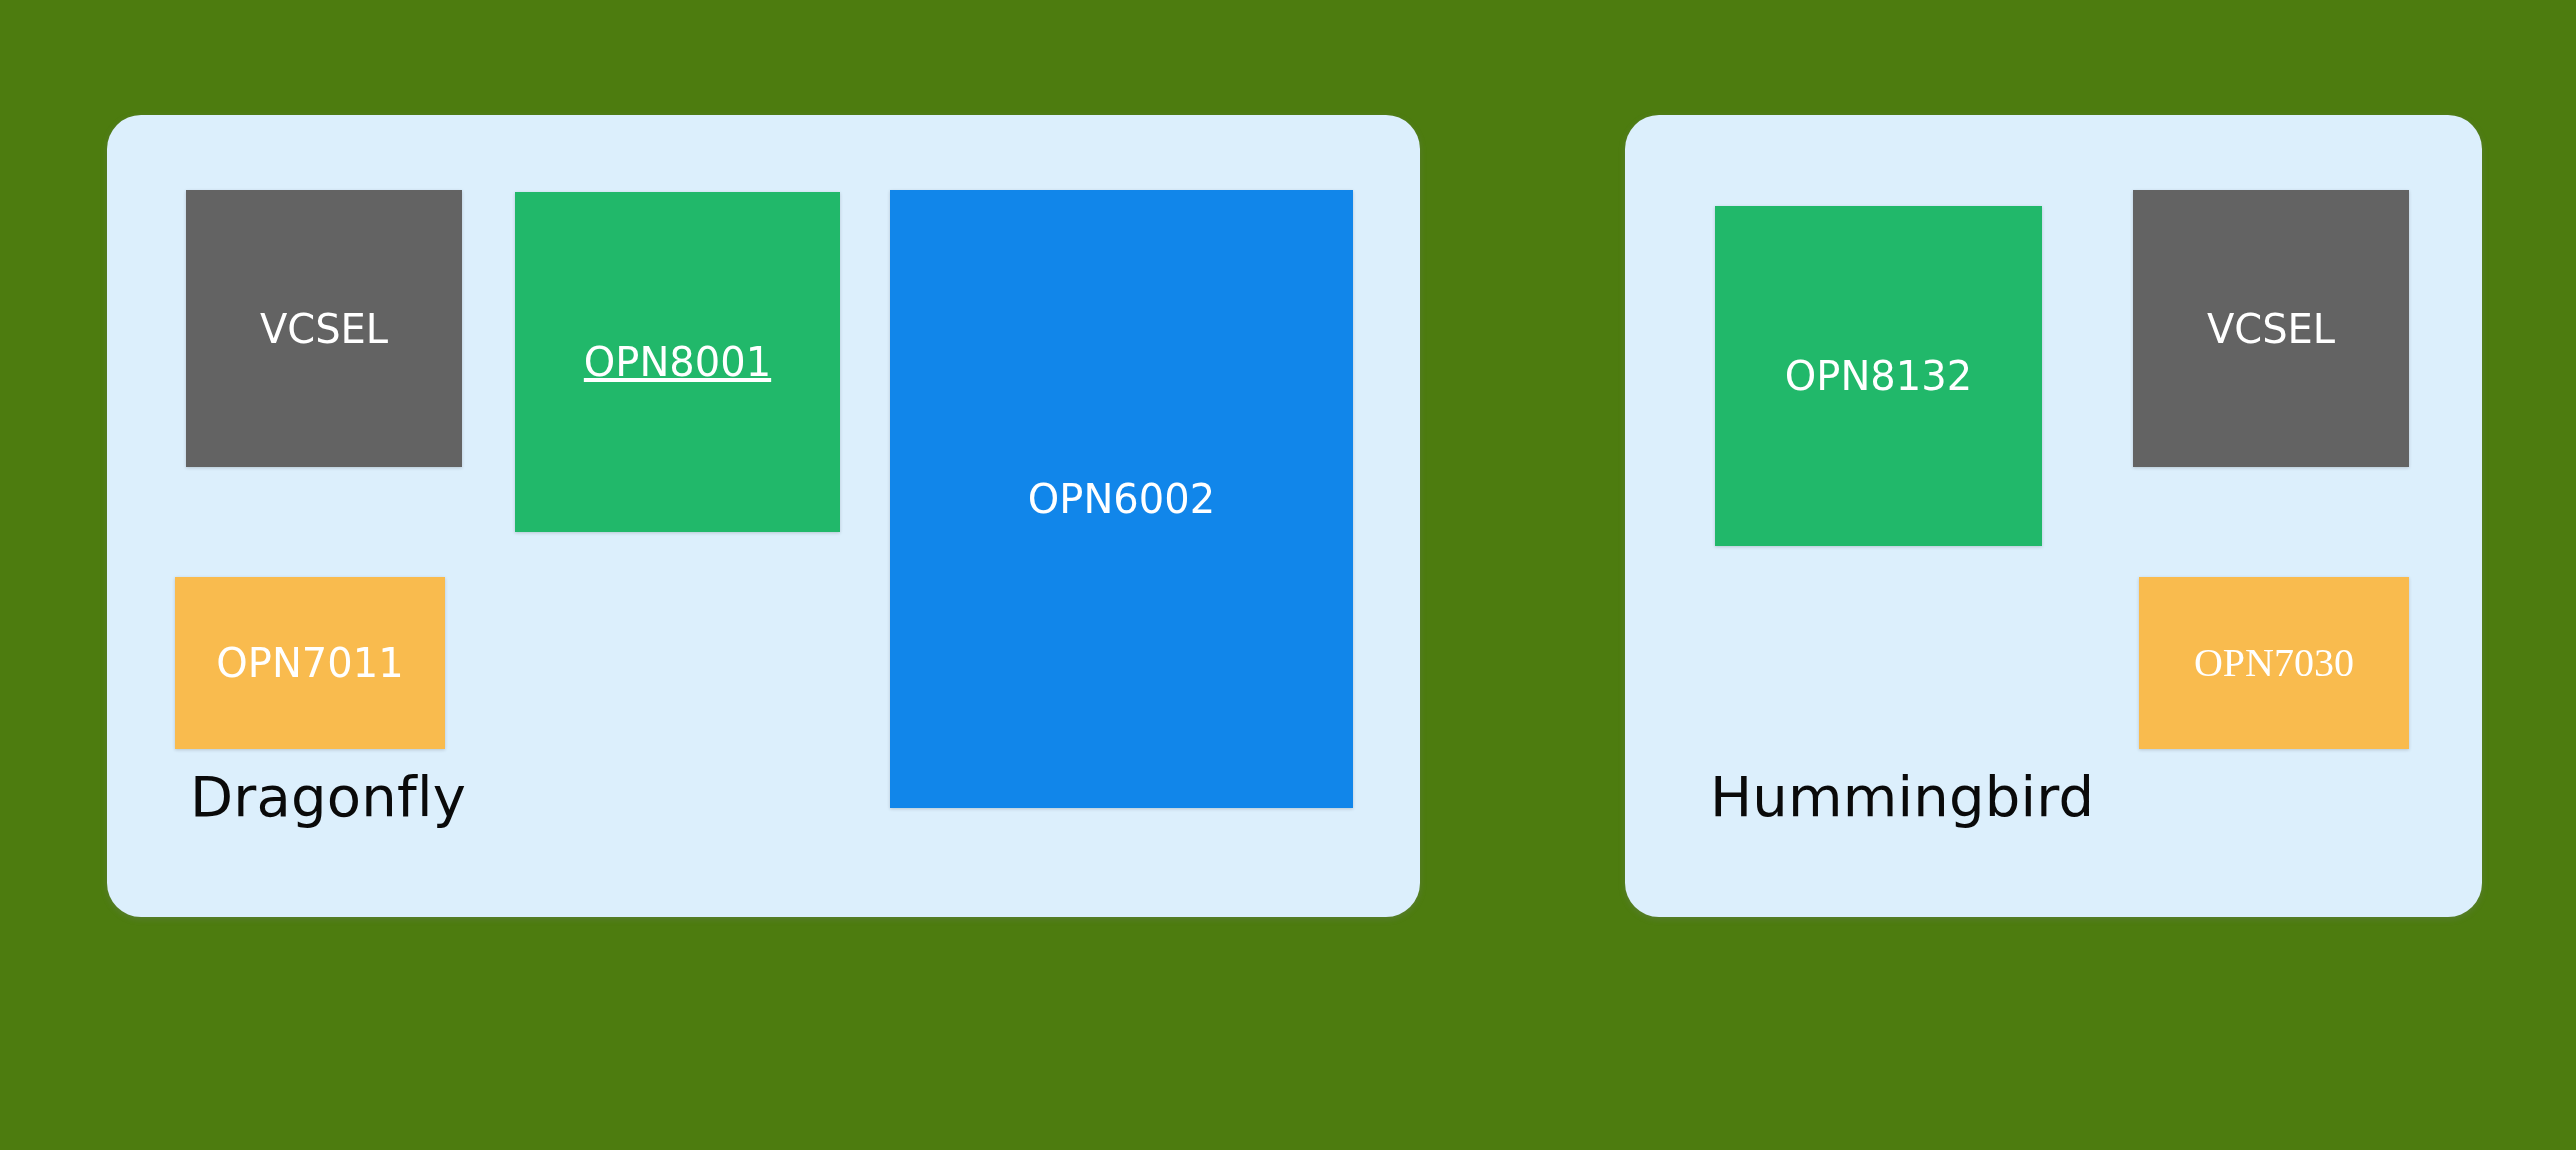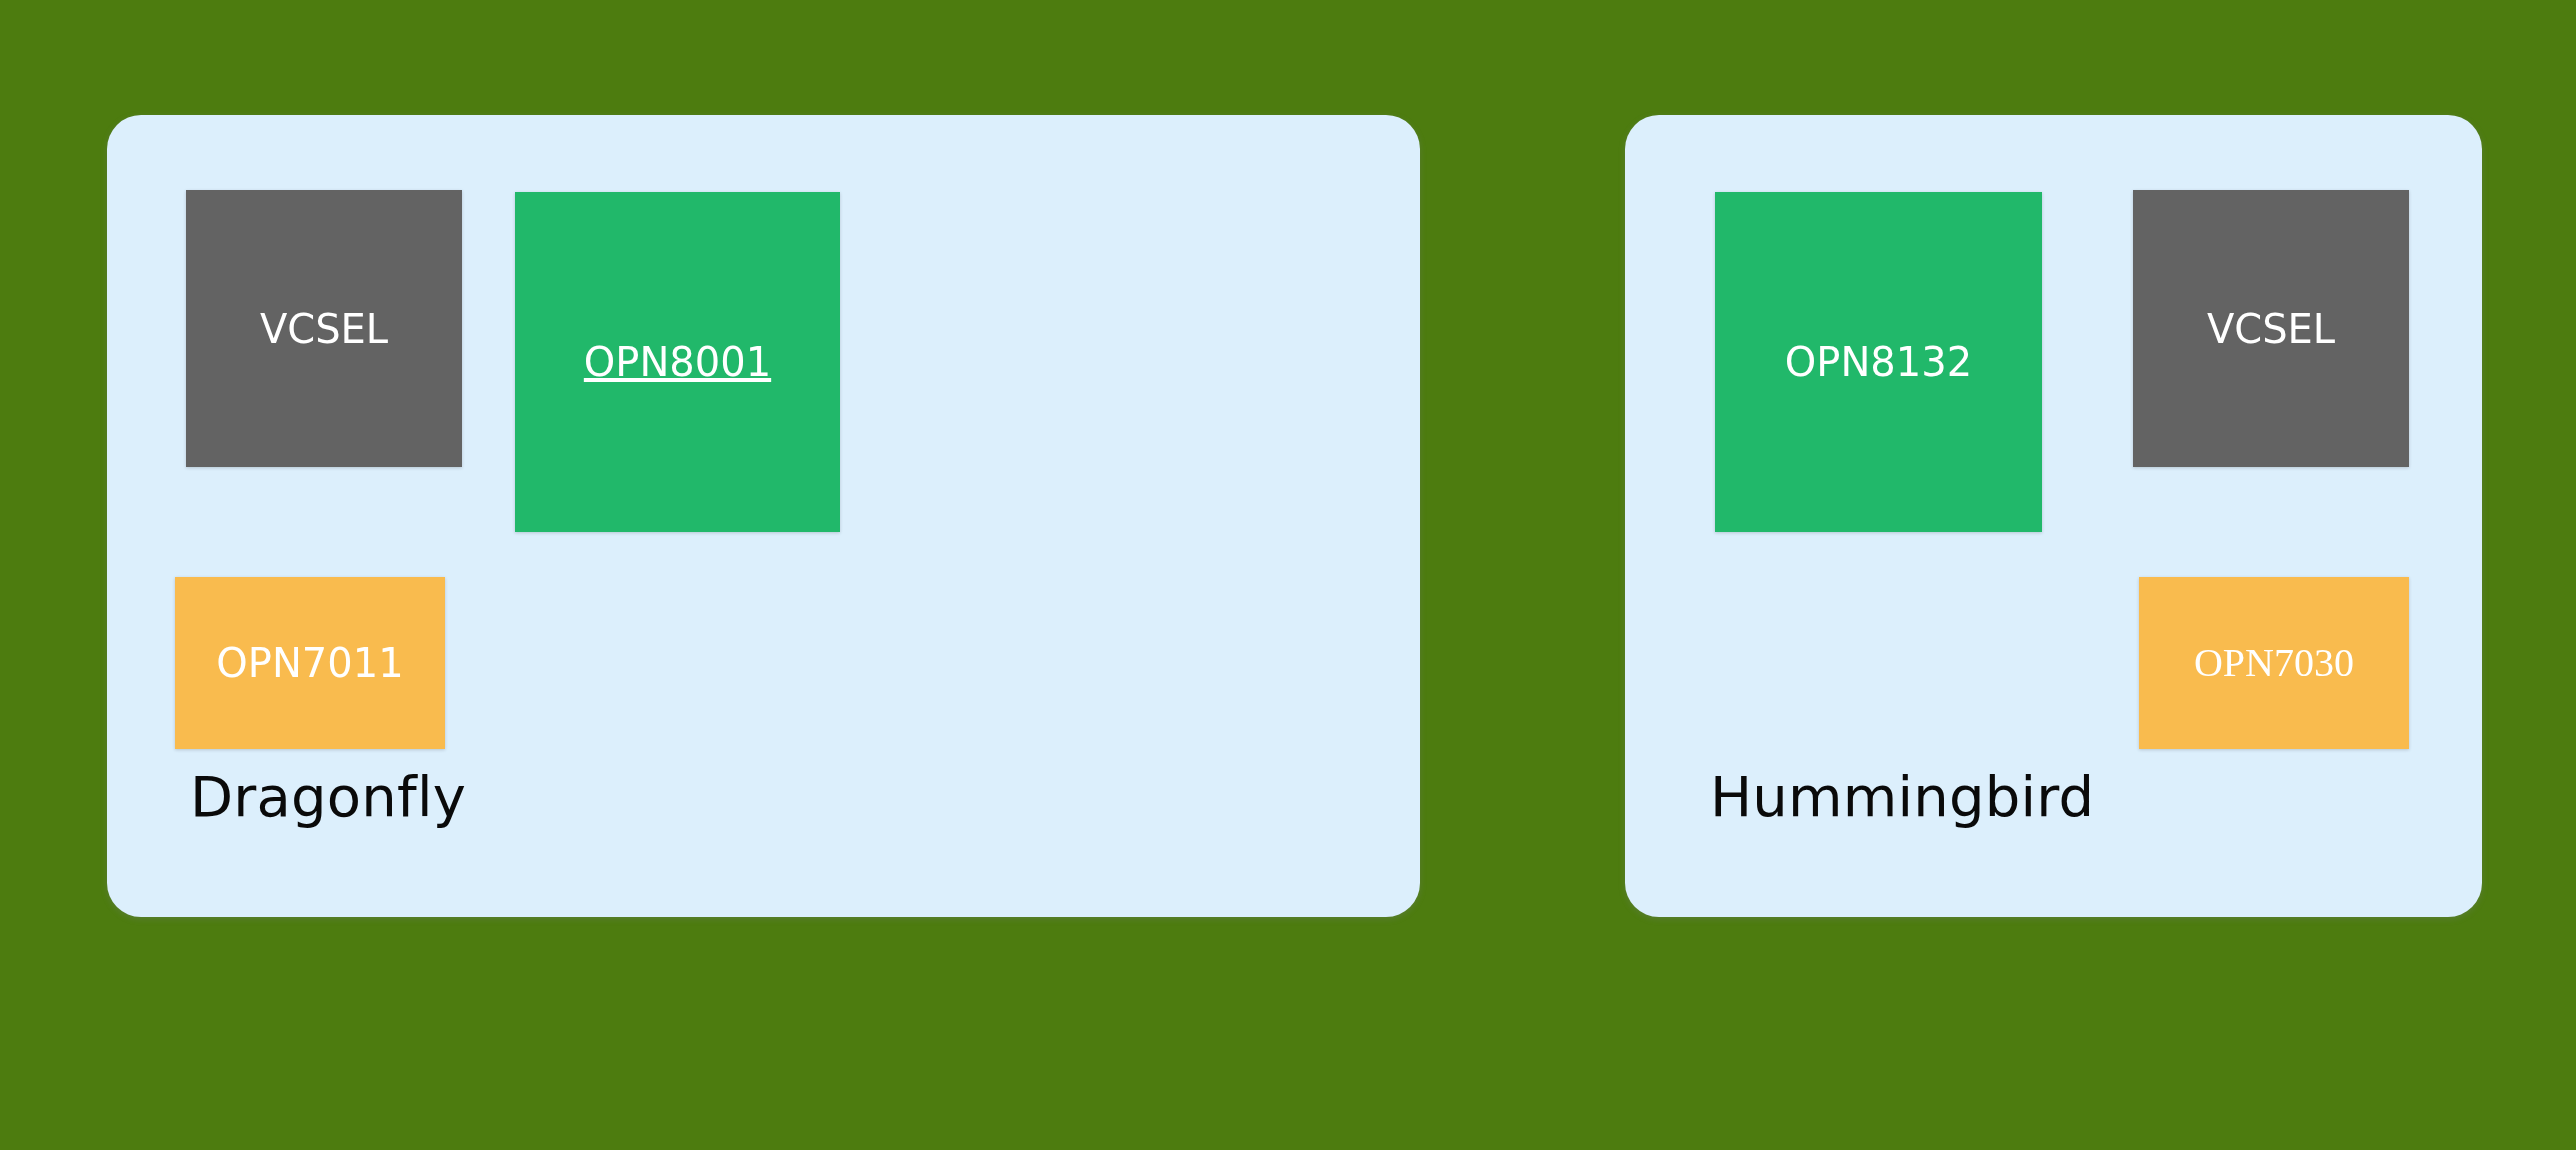--- a/index.html
+++ b/index.html
@@ -65,31 +65,34 @@
   <div class="panel" style="left:107px; top:115px; width:1313px; height:802px;">
 
     <div class="block" style="left:79px; top:75px; width:276px; height:277px; background:#636363;">
       <span>VCSEL</span>
     </div>
 
     <div class="block" style="left:408px; top:77px; width:325px; height:340px; background:#21b86a;text-decoration:underline;">
       <span>OPN8001</span>
     </div>
 
+    <div class="block" style="left:783px; top:75px; width:463px; height:618px; background:#1186ea;">
+      <span>OPN6002</span>
+    </div>
 
     <div class="block" style="left:68px; top:462px; width:270px; height:172px; background:#f9bb4e;">
       <span>OPN7011</span>
     </div>
 
     <div class="panel-title" style="left:83px; top:654px;">Dragonfly</div>
   </div>
 
   <div class="panel" style="left:1625px; top:115px; width:857px; height:802px;">
 
-    <div class="block" style="left:90px; top:77px; width:327px; height:340px; background:#21b86a;justify-content:center;">
+    <div class="block" style="left:90px; top:91px; width:327px; height:340px; background:#21b86a;justify-content:center;">
       <span>OPN8132</span>
     </div>
 
     <div class="block" style="left:508px; top:75px; width:276px; height:277px; background:#636363;">
       <span>VCSEL</span>
     </div>
 
     <div class="block" style="left:514px; top:462px; width:270px; height:172px; background:#f9bb4e;font-family:Liberation Serif, serif;">
       <span>OPN7030</span>
     </div>

